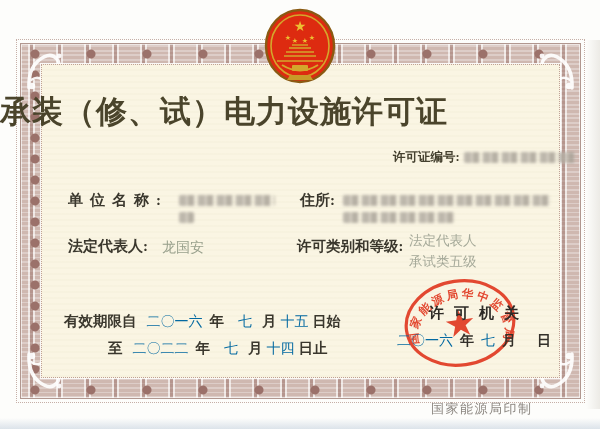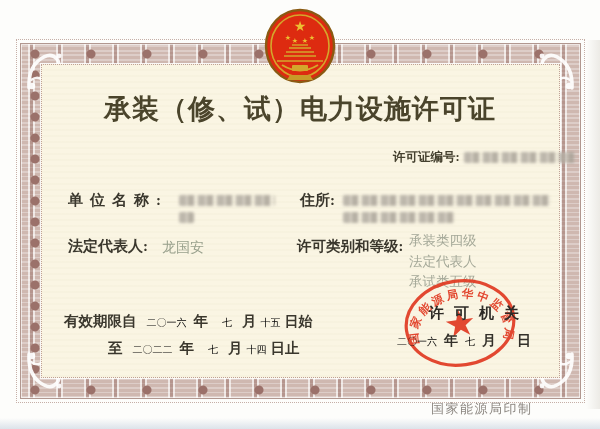--- a/index.html
+++ b/index.html
@@ -43,29 +43,29 @@
   .corner { position:absolute; width:46px; height:46px; opacity:.92; }
   .corner.tl { left:2px;  top:2px; }
   .corner.tr { right:2px; top:2px;    transform:scaleX(-1); }
   .corner.bl { left:2px;  bottom:2px; transform:scaleY(-1); }
   .corner.br { right:2px; bottom:2px; transform:scale(-1,-1); }
 
   .emblem { position:absolute; left:262px; top:7px; z-index:6; }
 
   .title {
     position:absolute; left:0; top:91px; width:600px; z-index:5;
-    text-align:center; font-size:27px; font-weight:bold;
+    font-size:31px; font-weight:bold;
     letter-spacing:1px; color:#4a442b;
   }
 
   .abs { position:absolute; z-index:5; white-space:nowrap; }
   .lbl { font-weight:bold; color:#3a372d; font-size:15px; }
   .lbl-sm { font-weight:bold; color:#45412f; font-size:12.5px; }
   .fill { color:#98a08c; font-size:14px; }
-  .fill-light { color:#000000; font-size:10px;text-align:right; }
+  .fill-light { color:#0369a1; font-size:14px;text-align:right; }
 
   .licno { left:393px; top:147px;text-align:right; }
   .spaced4 { letter-spacing:7px; }
 
   .blur-bar { display:inline-block; vertical-align:middle; height:11px; border-radius:2px;
     background:repeating-linear-gradient(90deg, #b3ada3 0 7px, #d2ccc1 7px 9px, #aaa49a 9px 15px, rgba(210,204,193,.25) 15px 19px);
     filter:blur(1.5px); opacity:.85; }
 
   .unit-label { left:68px; top:191px; }
   .unit-value { left:179px; top:190px; line-height:17px; }
@@ -156,21 +156,20 @@
   <div class="abs addr-value">
     <span class="blur-bar" style="width:208px"></span><br>
     <span class="blur-bar" style="width:112px"></span>
   </div>
 
   <div class="abs rep-label lbl">法定代表人:</div>
   <div class="abs rep-value fill">龙国安</div>
 
   <div class="abs class-label lbl">许可类别和等级:</div>
   <div class="abs class-values">
-    <div>承装类四级</div>
     <div>法定代表人</div>
     <div>承试类五级</div>
   </div>
 
   <div class="abs v-line1">
     <span class="lbl" style="font-size:14.5px">有效期限自</span>
     <span class="fill-light gap-l">二〇一六</span>
     <span class="lbl gap-s" style="font-size:14.5px">年</span>
     <span class="fill-light gap-xl">七</span>
     <span class="lbl gap-l" style="font-size:14.5px">月</span>

